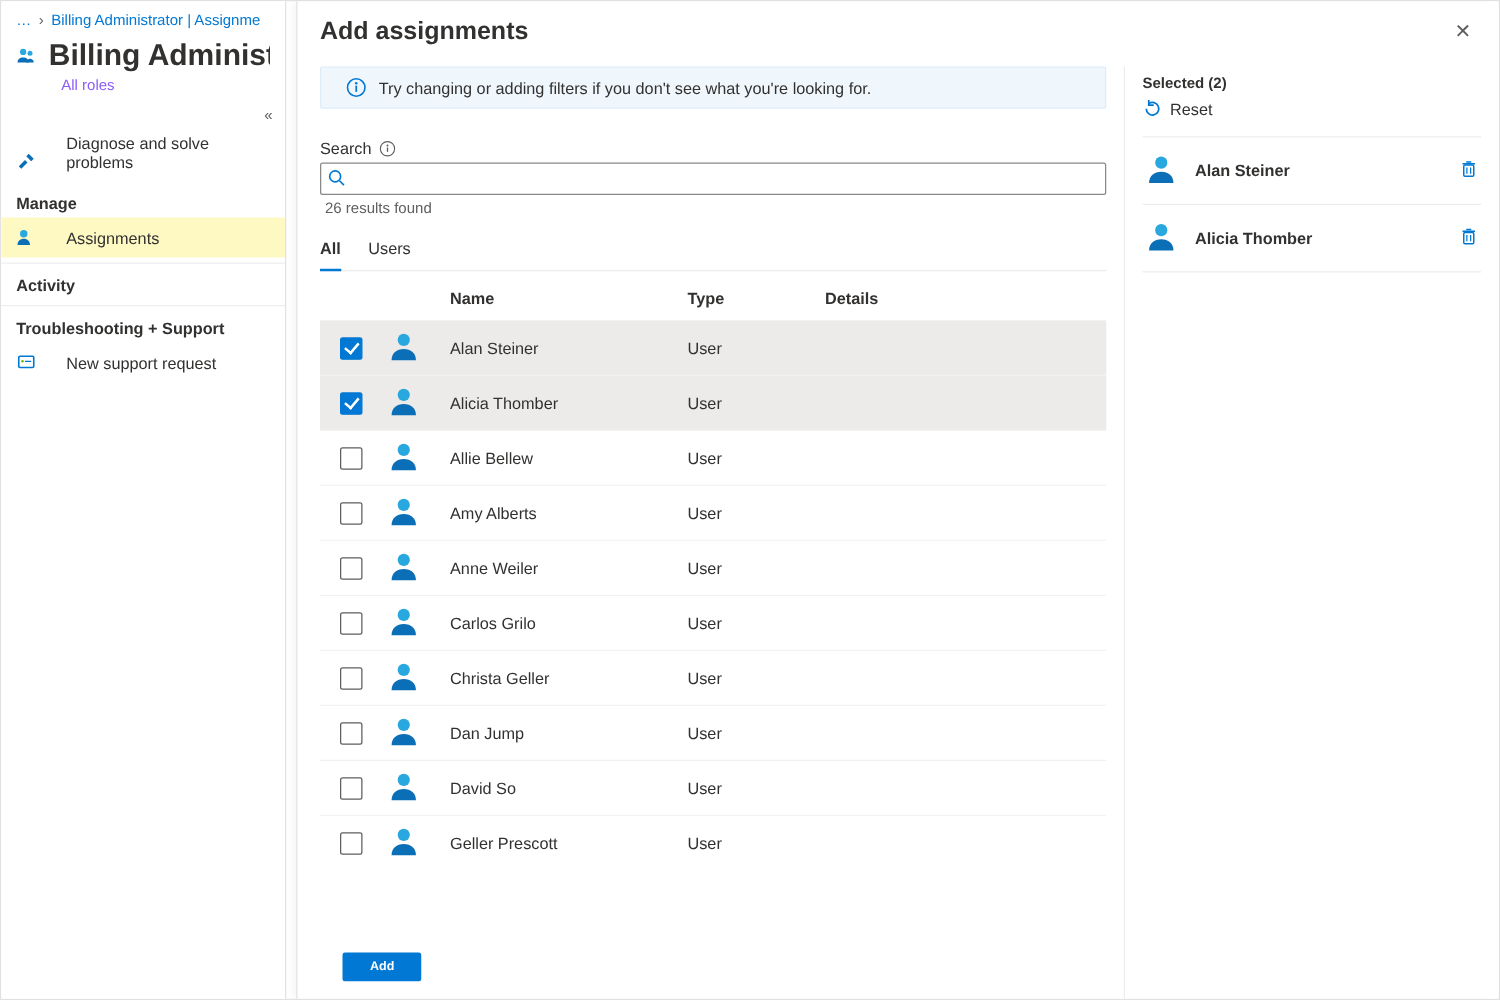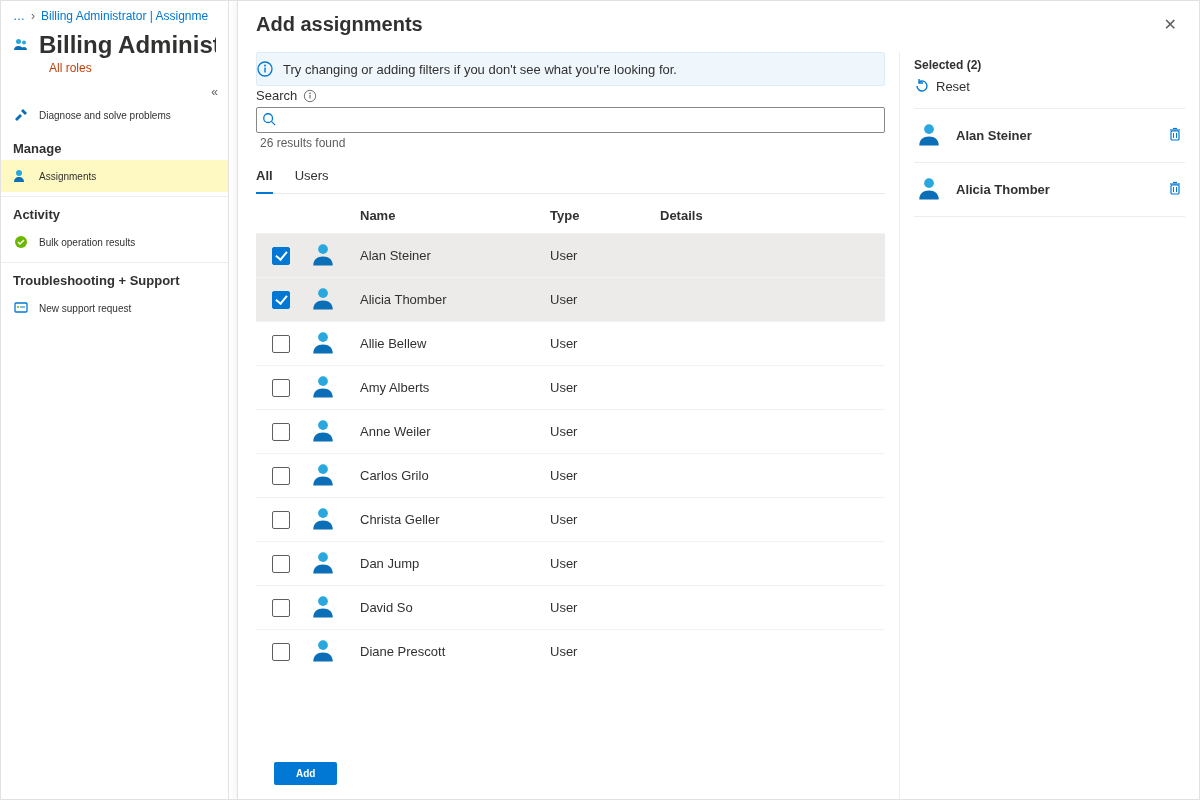--- a/index.html
+++ b/index.html
@@ -5,38 +5,38 @@
   * { box-sizing: border-box; }
   html, body { margin: 0; padding: 0; font-family: "Segoe UI", Arial, sans-serif; font-size: 13px; color: #323130; background: #fff; }
   .app { width: 1200px; height: 800px; border: 1px solid #e1e1e1; display: flex; position: relative; overflow: hidden; }
 
   
   .left-col { width: 228px; border-right: 1px solid #e1e1e1; background: #fff; overflow: hidden; }
   .breadcrumb { padding: 8px 12px 0 12px; display: flex; align-items: center; gap: 6px; color: #0078d4; font-size: 12px; white-space: nowrap; overflow: hidden; }
   .breadcrumb .sep { color: #666; }
   .page-head { display: flex; align-items: center; gap: 10px; padding: 8px 12px 2px 12px; white-space: nowrap; }
   .page-head h1 { font-size: 24px; font-weight: 600; margin: 0; overflow: hidden; text-overflow: clip; }
-  .subtitle { padding: 0 12px 6px 48px; color: #c2410c; font-size: 12px; }
+  .subtitle { padding: 0 12px 6px 48px; color: #8b5cf6; font-size: 12px; }
   .collapse-chevron { text-align: right; padding: 4px 10px 0 0; color: #605e5c; font-size: 12px; }
-  .nav-item { display: flex; align-items: center; gap: 10px; padding: 8px 12px; cursor: pointer; font-size: 10px; }
+  .nav-item { display: flex; align-items: flex-end; gap: 24px; padding: 8px 12px; cursor: pointer; font-size: 13px; }
   .nav-item.selected { background: #fef9c3; }
   .nav-section { padding: 10px 12px 4px 12px; font-weight: 700; color: #323130; border-top: 1px solid #ededed; margin-top: 4px; }
   .nav-section.first { border-top: none; margin-top: 0; }
   .ico { width: 16px; height: 16px; display: inline-flex; align-items: center; justify-content: center; }
 
   
   .panel { position: absolute; top: 0; right: 0; bottom: 0; width: 962px; background: #fff; border-left: 1px solid #e1e1e1; display: flex; flex-direction: column; box-shadow: -2px 0 8px rgba(0,0,0,0.05); }
   .panel-header { display: flex; align-items: center; justify-content: space-between; padding: 10px 18px 14px 18px; }
   .panel-header h2 { font-size: 20px; font-weight: 600; margin: 0; }
   .close-x { font-size: 16px; color: #605e5c; cursor: pointer; padding: 4px; }
   .panel-body { flex: 1; display: flex; overflow: hidden; padding: 0 0 0 0; }
 
   
   .picker { flex: 1; display: flex; flex-direction: column; padding: 0 14px 0 18px; min-width: 0; }
-  .info-bar { background: #eff6fc; border: 1px solid #deecf9; border-radius: 2px; padding: 8px 0; display: flex; align-items: center; gap: 10px; margin-bottom: 2px; font-size: 13px; }
+  .info-bar { background: #eff6fc; border: 1px solid #deecf9; border-radius: 2px; padding: 8px 20px; display: flex; align-items: center; gap: 10px; margin-bottom: 24px; font-size: 13px; }
   .info-bar svg { flex: none; }
   .search-label { display: flex; align-items: center; gap: 6px; margin-bottom: 4px; }
   .search-box { position: relative; }
   .search-box input { width: 100%; height: 26px; border: 1px solid #8a8886; border-radius: 2px; padding: 2px 6px 2px 26px; font-size: 13px; }
   .search-box svg { position: absolute; left: 6px; top: 5px; }
   .results-count { font-size: 12px; color: #605e5c; margin: 3px 0 14px 4px; }
   .tabs { display: flex; gap: 22px; border-bottom: 1px solid #edebe9; align-items: center; }
   .tab { padding: 4px 0 10px 0; cursor: pointer; color: #323130; position: relative; }
   .tab.active { font-weight: 600; }
   .tab.active::after { content: ""; position: absolute; left: 0; right: 0; bottom: -1px; height: 2px; background: #0078d4; }
@@ -113,29 +113,20 @@
       <span class="ico">
         <svg width="16" height="16" viewBox="0 0 16 16">
             <circle cx="6" cy="5" r="3" fill="#29a7df"></circle>
             <path d="M1 14c0-3 2-5 5-5s5 2 5 5" fill="#0b6fb8"></path>
           </svg>
       </span>
       <span>Assignments</span>
     </div>
 
     <div class="nav-section">Activity</div>
-    <div class="nav-item">
-      <span class="ico">
-        <svg width="16" height="16" viewBox="0 0 16 16">
-            <circle cx="8" cy="8" r="6" fill="#6bb700"></circle>
-            <path d="M5 8l2 2 4-4" stroke="#fff" stroke-width="1.5" fill="none"></path>
-          </svg>
-      </span>
-      <span>Bulk operation results</span>
-    </div>
 
     <div class="nav-section">Troubleshooting + Support</div>
     <div class="nav-item">
       <span class="ico">
         <svg width="16" height="16" viewBox="0 0 16 16">
             <rect x="2" y="3" width="12" height="9" rx="1" fill="none" stroke="#0078d4" stroke-width="1.3"></rect>
             <circle cx="5" cy="7" r="1" fill="#6bb700"></circle>
             <line x1="7" y1="7" x2="12" y2="7" stroke="#0078d4"></line>
           </svg>
       </span>
@@ -281,21 +272,21 @@
                 <span>David So</span>
                 <span>User</span>
                 <span></span>
               </div>
               <div class="row">
                 <span class="chk"></span>
                 <span><svg class="avatar" viewBox="0 0 32 32">
                     <circle cx="16" cy="10" r="6" fill="#29a7df"></circle>
                     <path d="M4 30c0-7 5-11 12-11s12 4 12 11" fill="#0b6fb8"></path>
                   </svg></span>
-                <span>Diane Prescott</span>
+                <span>Geller Prescott</span>
                 <span>User</span>
                 <span></span>
               </div>
             </div>
           <div class="hscroll">
               <div class="hscroll-inner"></div>
             </div>
         </div>
 
         <div class="footer">

